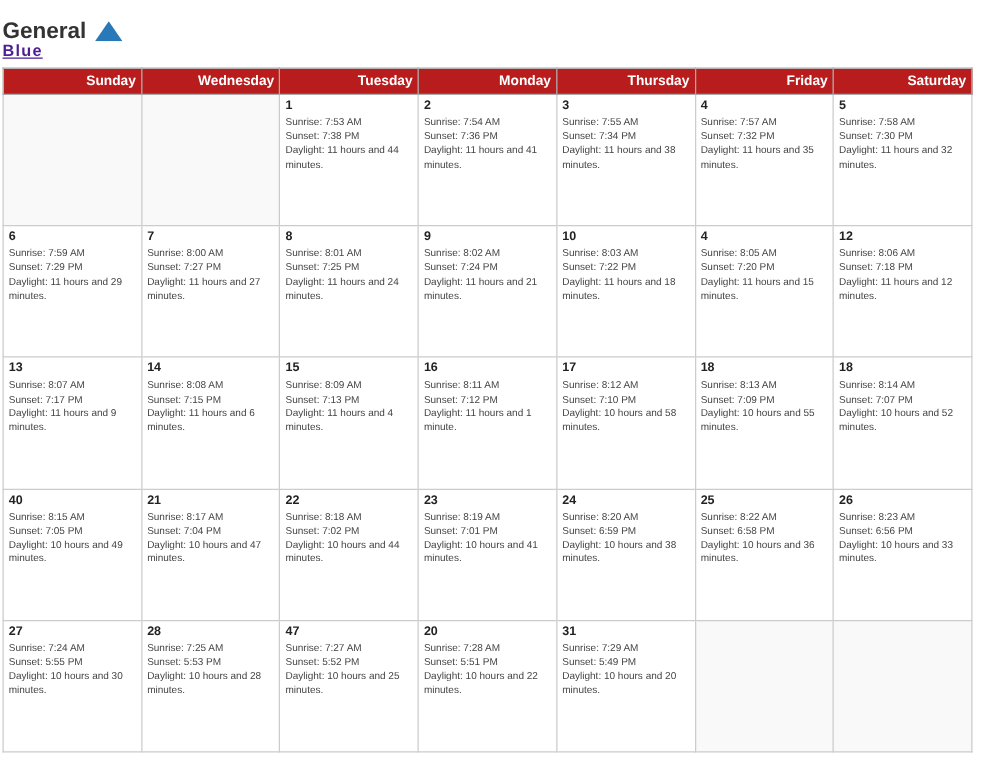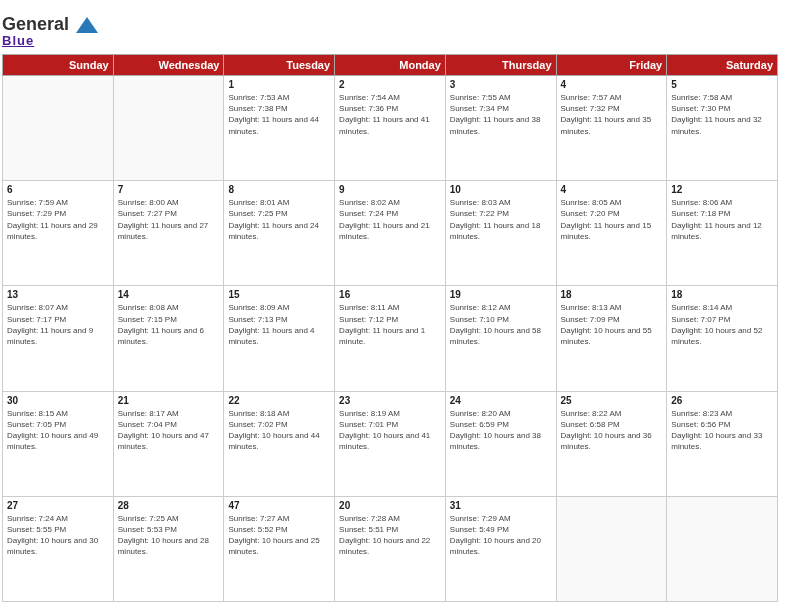--- a/index.html
+++ b/index.html
@@ -186,35 +186,35 @@
           </td>
           <td>
             <span class="day-num">15</span>
             <div class="day-info">Sunrise: 8:09 AM<br>Sunset: 7:13 PM<br>Daylight: 11 hours and 4 minutes.</div>
           </td>
           <td>
             <span class="day-num">16</span>
             <div class="day-info">Sunrise: 8:11 AM<br>Sunset: 7:12 PM<br>Daylight: 11 hours and 1 minute.</div>
           </td>
           <td>
-            <span class="day-num">19</span>
+            <span class="day-num">17</span>
             <div class="day-info">Sunrise: 8:12 AM<br>Sunset: 7:10 PM<br>Daylight: 10 hours and 58 minutes.</div>
           </td>
           <td>
             <span class="day-num">18</span>
             <div class="day-info">Sunrise: 8:13 AM<br>Sunset: 7:09 PM<br>Daylight: 10 hours and 55 minutes.</div>
           </td>
           <td>
             <span class="day-num">18</span>
             <div class="day-info">Sunrise: 8:14 AM<br>Sunset: 7:07 PM<br>Daylight: 10 hours and 52 minutes.</div>
           </td>
         </tr>
         <tr>
           <td>
-            <span class="day-num">30</span>
+            <span class="day-num">40</span>
             <div class="day-info">Sunrise: 8:15 AM<br>Sunset: 7:05 PM<br>Daylight: 10 hours and 49 minutes.</div>
           </td>
           <td>
             <span class="day-num">21</span>
             <div class="day-info">Sunrise: 8:17 AM<br>Sunset: 7:04 PM<br>Daylight: 10 hours and 47 minutes.</div>
           </td>
           <td>
             <span class="day-num">22</span>
             <div class="day-info">Sunrise: 8:18 AM<br>Sunset: 7:02 PM<br>Daylight: 10 hours and 44 minutes.</div>
           </td>

